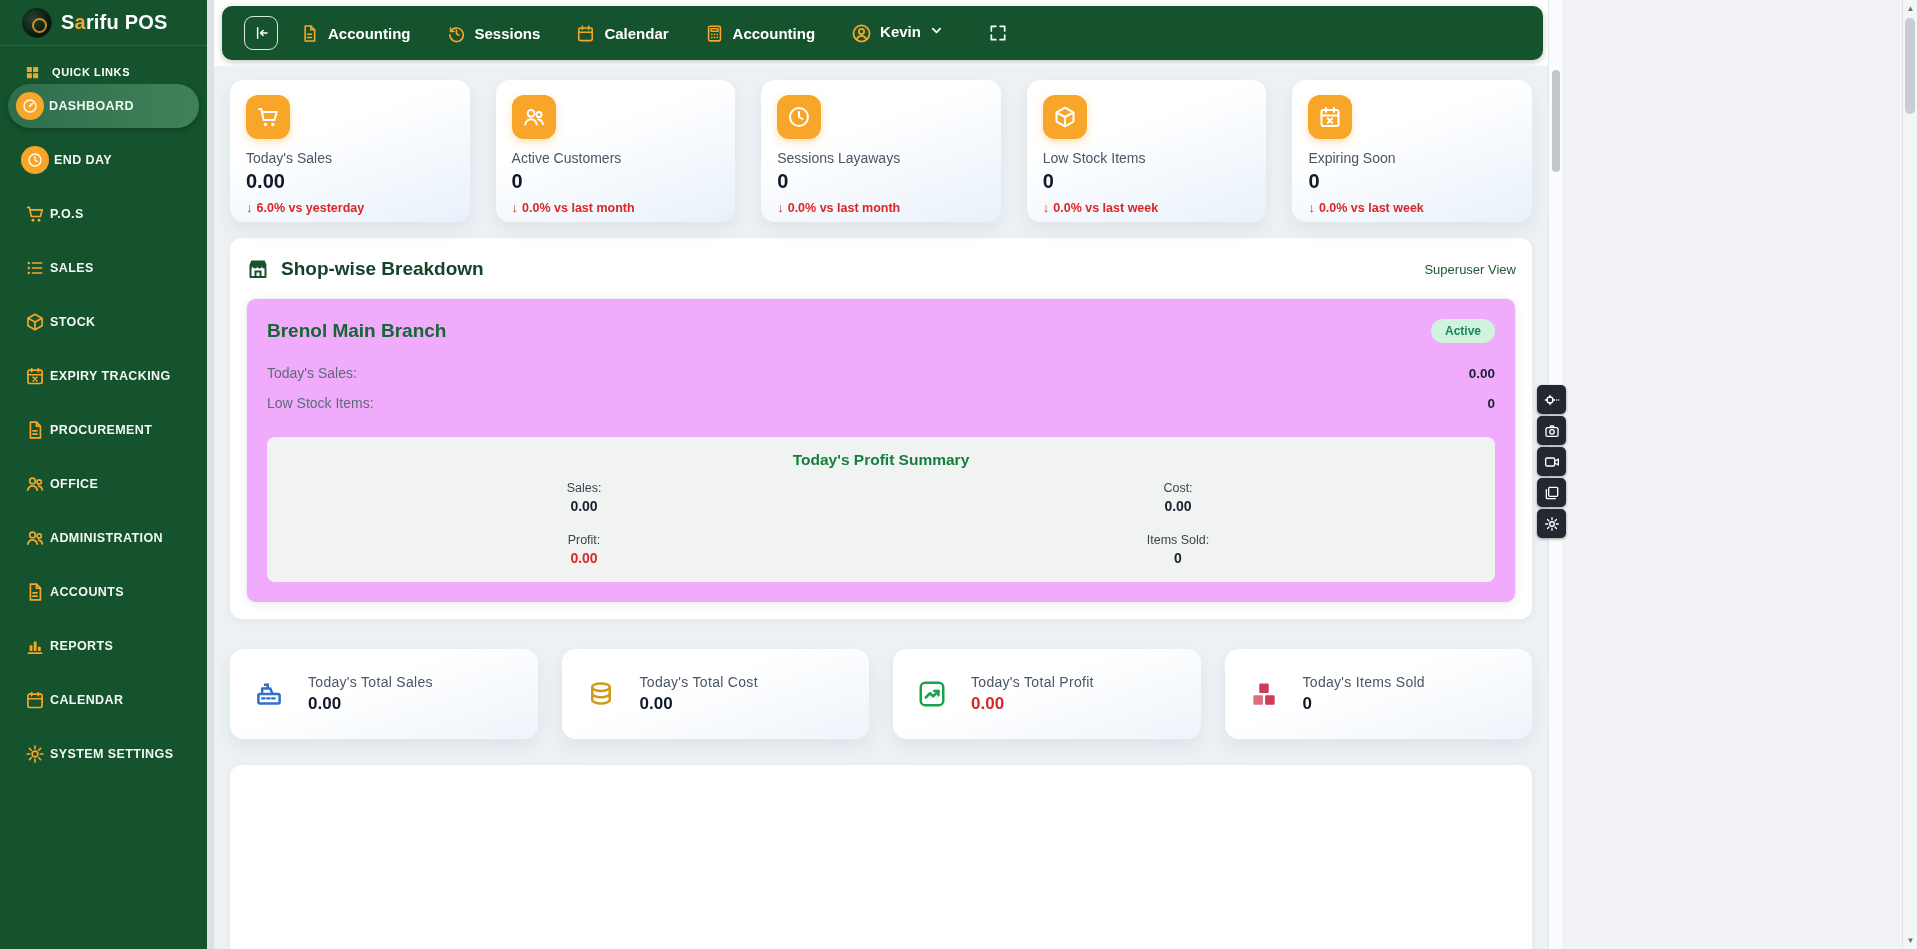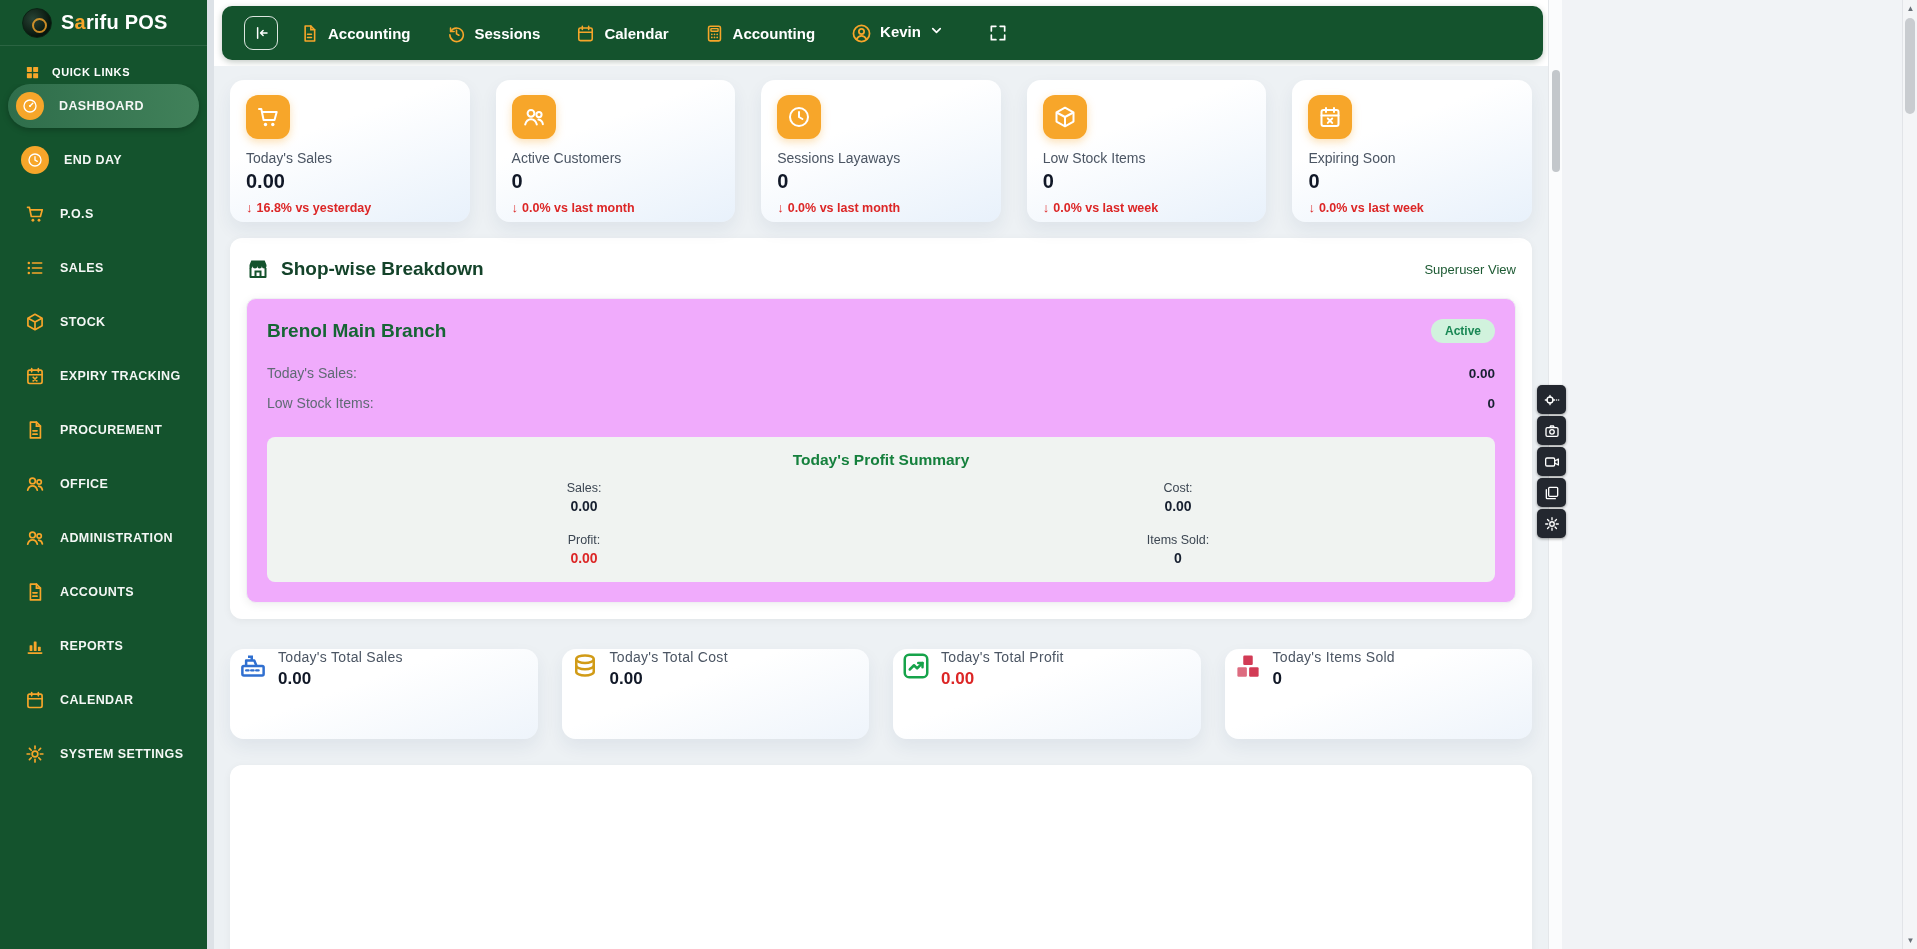--- a/index.html
+++ b/index.html
@@ -11,21 +11,21 @@
   .sidebar{width:207px;flex-shrink:0;background:#14532d;color:#fff;display:flex;flex-direction:column;overflow:hidden}
   .sidebar-track{width:7px;flex-shrink:0;background:#dde2e7}
   .brand{display:flex;align-items:center;gap:9px;padding:8px 10px 8px 22px;height:46px;border-bottom:1px solid rgba(255,255,255,.10)}
   .brand-logo{width:30px;height:30px;border-radius:50%;background:radial-gradient(circle at 35% 35%,#274234,#07150c 70%);border:1px solid #0a2414;position:relative;flex-shrink:0}
   .brand-logo::after{content:"";position:absolute;left:9px;top:9px;width:11px;height:11px;border-radius:50%;border:2px solid rgba(247,166,42,.8)}
   .brand-text{font-size:20px;font-weight:700;letter-spacing:.2px;white-space:nowrap}
   .brand-text .accent{color:#f7a62a}
   .section-label{display:flex;align-items:center;gap:12px;padding:0 10px 0 25px;height:24px;margin:14px 0 0;font-size:11px;font-weight:700;letter-spacing:.6px}
   .section-label .ic{width:15px;height:15px;color:#f7a62a}
   .nav{flex:1;overflow:hidden}
-  .nav-item{display:flex;align-items:center;gap:15px;height:44px;margin-bottom:10px;padding:0 10px 0 25px;cursor:pointer;text-decoration:none;color:#f4f7f5}
+  .nav-item{display:flex;align-items:center;gap:5px;height:44px;margin-bottom:10px;padding:0 10px 0 25px;cursor:pointer;text-decoration:none;color:#f4f7f5}
   .nav-item .ic{width:20px;height:20px;color:#f7a62a;flex-shrink:0}
   .nav-ico.circle{width:28px;height:28px;border-radius:50%;background:#f7a62a;display:flex;align-items:center;justify-content:center;flex-shrink:0;margin-left:-4px}
   .nav-ico.circle .ic{width:16px;height:16px;color:#fff}
   .nav-label{font-size:12.5px;font-weight:700;letter-spacing:.4px;white-space:nowrap}
   .nav-item.active{background:linear-gradient(90deg,#2f6e4b,#41815a);border-radius:24px;margin:0 8px 10px 8px;padding-left:12px;box-shadow:0 2px 6px rgba(0,0,0,.25)}
 
   
   .main{width:1334px;flex-shrink:0;display:flex;flex-direction:column;background:#fff}
   .topbar-wrap{padding:6px 5px 6px 8px;background:#fff}
   .topbar{height:54px;background:#14532d;border-radius:10px;display:flex;align-items:center;padding:0 22px;color:#fff;box-shadow:0 2px 6px rgba(10,40,20,.25)}
@@ -70,21 +70,21 @@
   .profit-panel{margin-top:26px;background:#f0f3f1;border-radius:8px;padding:14px 20px 16px}
   .profit-title{text-align:center;font-size:15.5px;font-weight:700;color:#15803d}
   .pgrid{margin-top:12px;display:grid;grid-template-columns:1fr 1fr;row-gap:19px}
   .pcell{text-align:center}
   .pcell .plabel{font-size:12.5px;color:#3c4652}
   .pcell .pvalue{margin-top:3px;font-size:14px;font-weight:800;color:#172030}
   .pcell .pvalue.red{color:#dc2626}
 
   
   .totals-row{margin-top:30px;display:flex;gap:24px}
-  .total-card{flex:1;height:90px;border-radius:14px;background:linear-gradient(160deg,#ffffff 40%,#eef4fb);box-shadow:0 8px 18px rgba(25,55,95,.07);display:flex;align-items:flex-start;padding:0 6px;gap:8px}
+  .total-card{flex:1;height:90px;border-radius:14px;background:linear-gradient(160deg,#ffffff 40%,#eef4fb);box-shadow:0 8px 18px rgba(25,55,95,.07);display:flex;align-items:center;padding:0 22px;gap:22px}
   .tc-ico{width:34px;height:34px;display:flex;align-items:center;justify-content:center;flex-shrink:0}
   .tc-ico .ic{width:30px;height:30px}
   .tc-ico.blue{color:#2f6fd0}.tc-ico.gold{color:#d19b17}.tc-ico.green{color:#16a34a}.tc-ico.crimson{color:#d23b55}
   .tc-label{font-size:14px;color:#4b5563;letter-spacing:.3px}
   .tc-value{margin-top:4px;font-size:17px;font-weight:800;color:#111827}
   .tc-value.red{color:#dc2626}
 
   .stub-panel{margin-top:26px;height:220px;background:#fff;border-radius:12px 12px 0 0;box-shadow:0 2px 8px rgba(0,0,0,.05)}
 
   
@@ -399,21 +399,21 @@
         <div class="stat-card">
           <div class="stat-ico">
               <svg class="ic">
                 <use href="#i-cart"></use>
               </svg>
             </div>
           <div class="stat-label">Today's Sales</div>
           <div class="stat-value">0.00</div>
           <div class="stat-change">
               <span class="dn">↓</span>
-              <span>16.8% vs yesterday</span>
+              <span>6.0% vs yesterday</span>
             </div>
         </div>
         <div class="stat-card">
           <div class="stat-ico">
               <svg class="ic">
                 <use href="#i-users"></use>
               </svg>
             </div>
           <div class="stat-label">Active Customers</div>
           <div class="stat-value">0</div>

